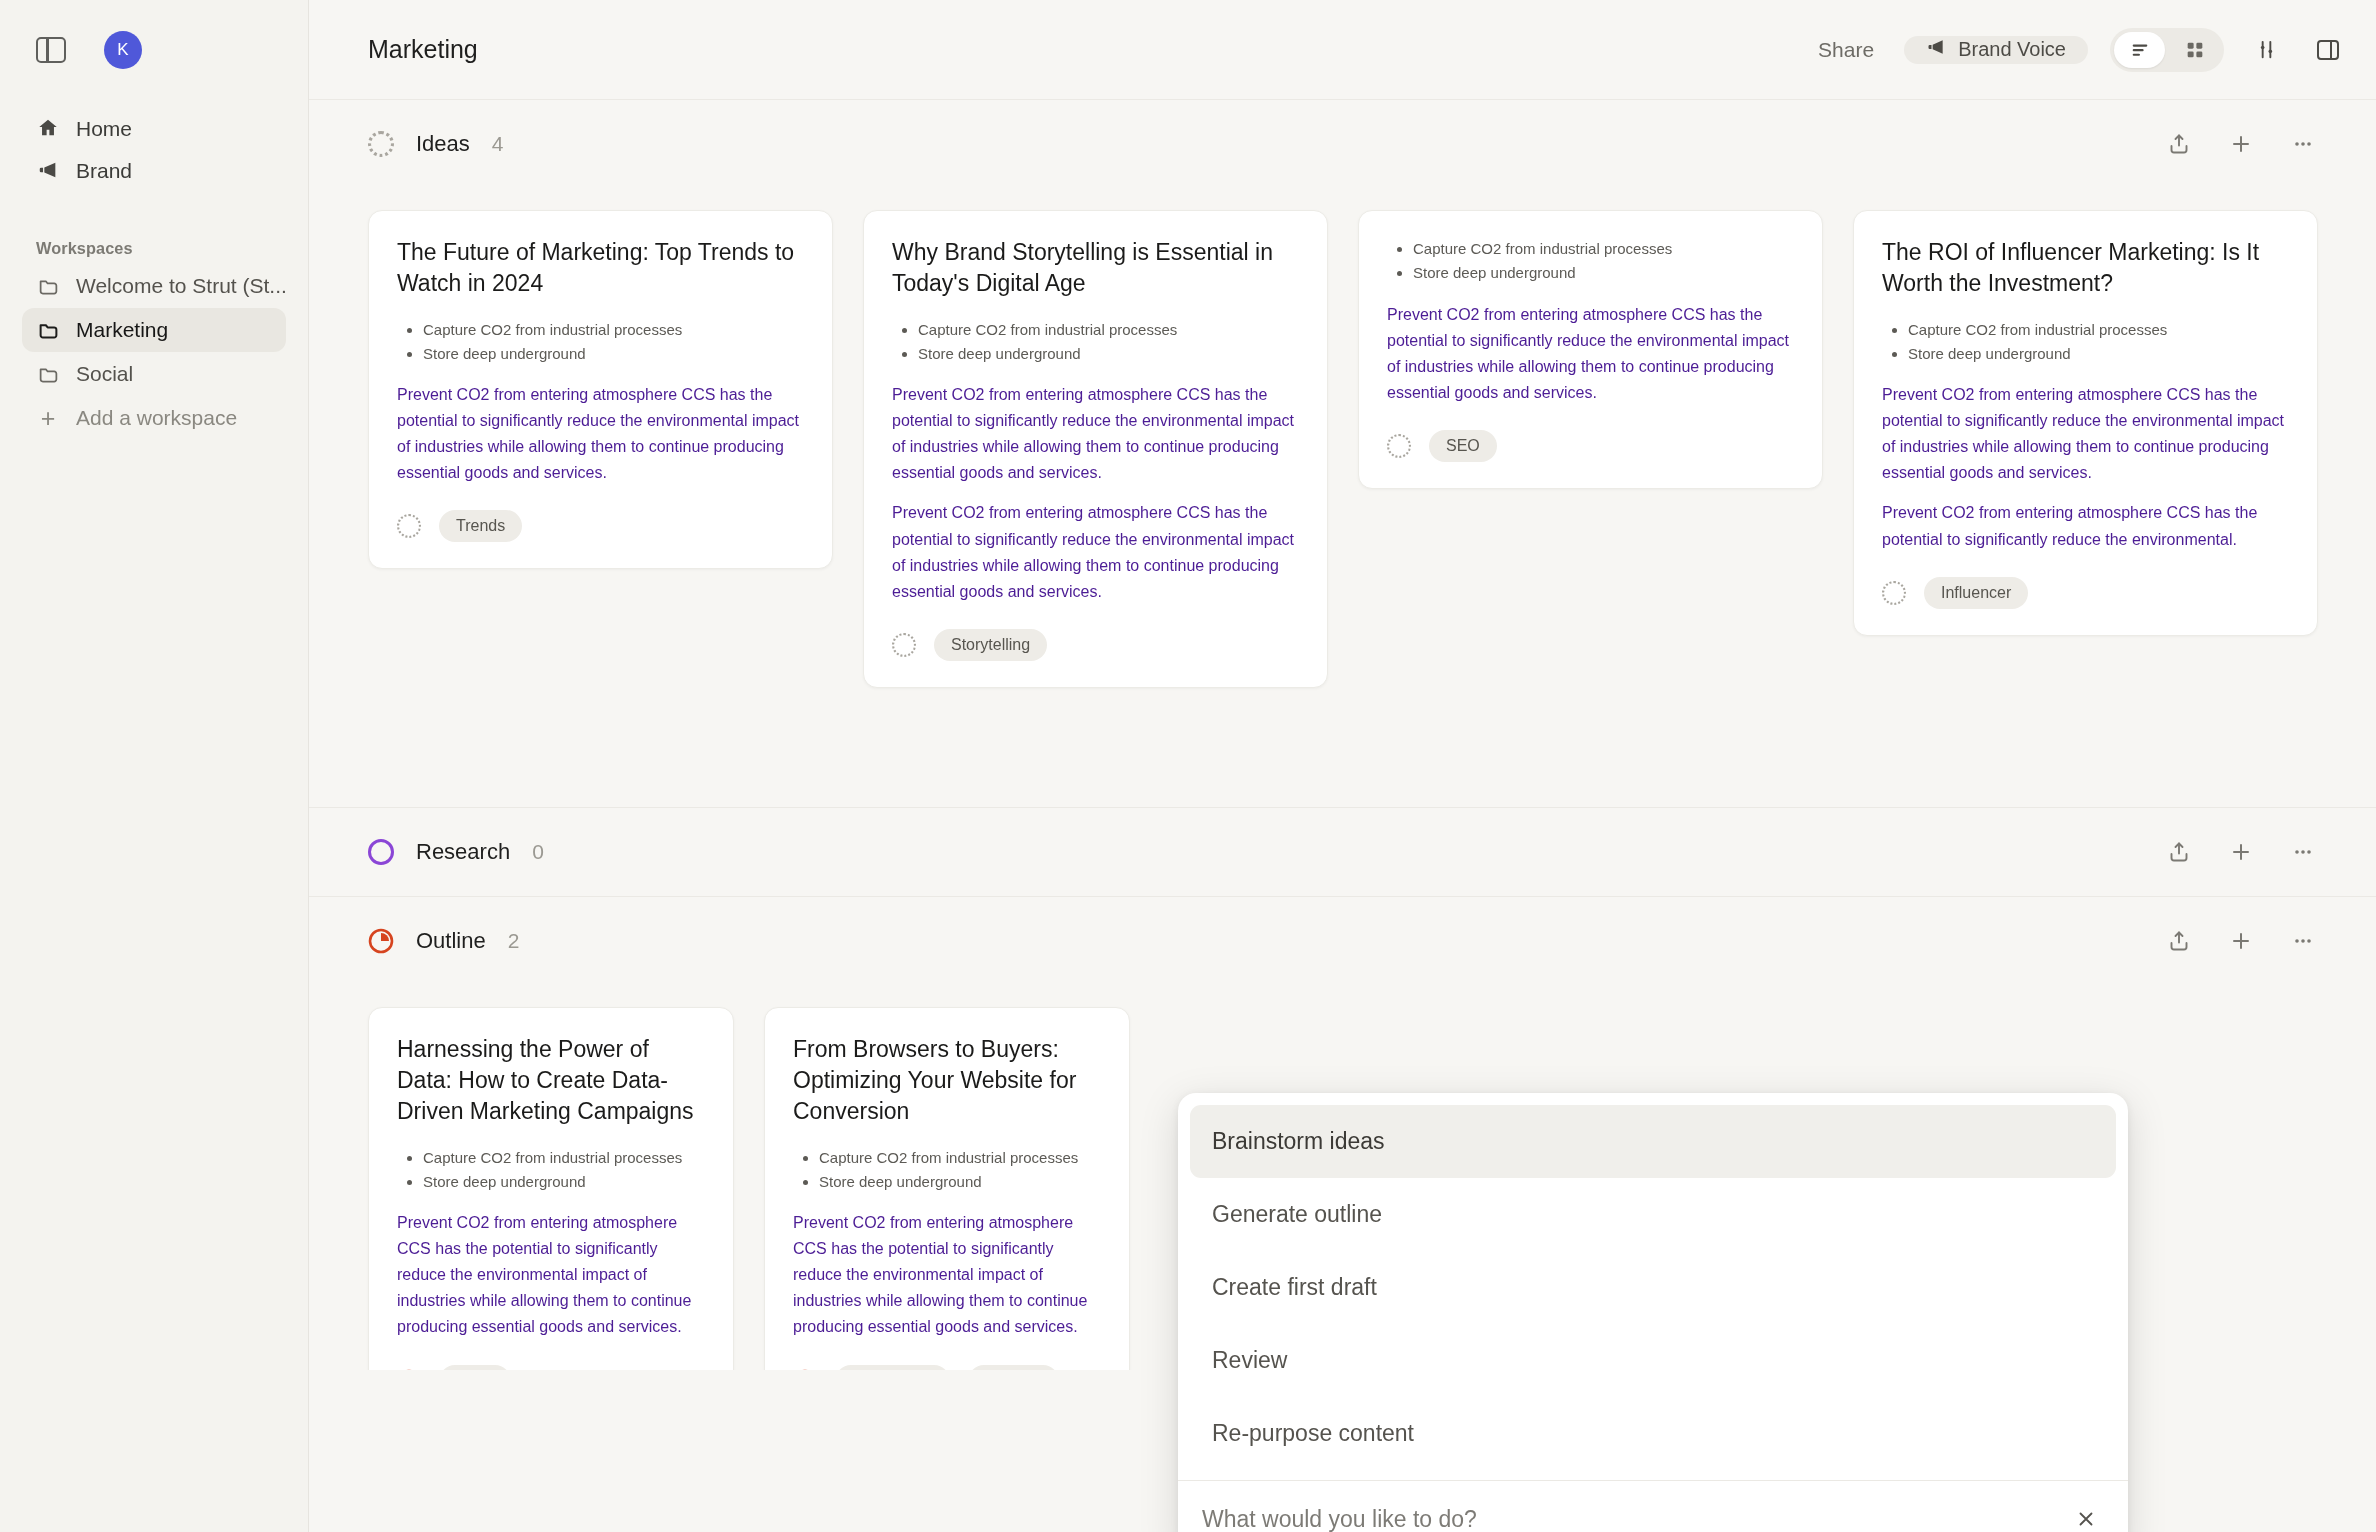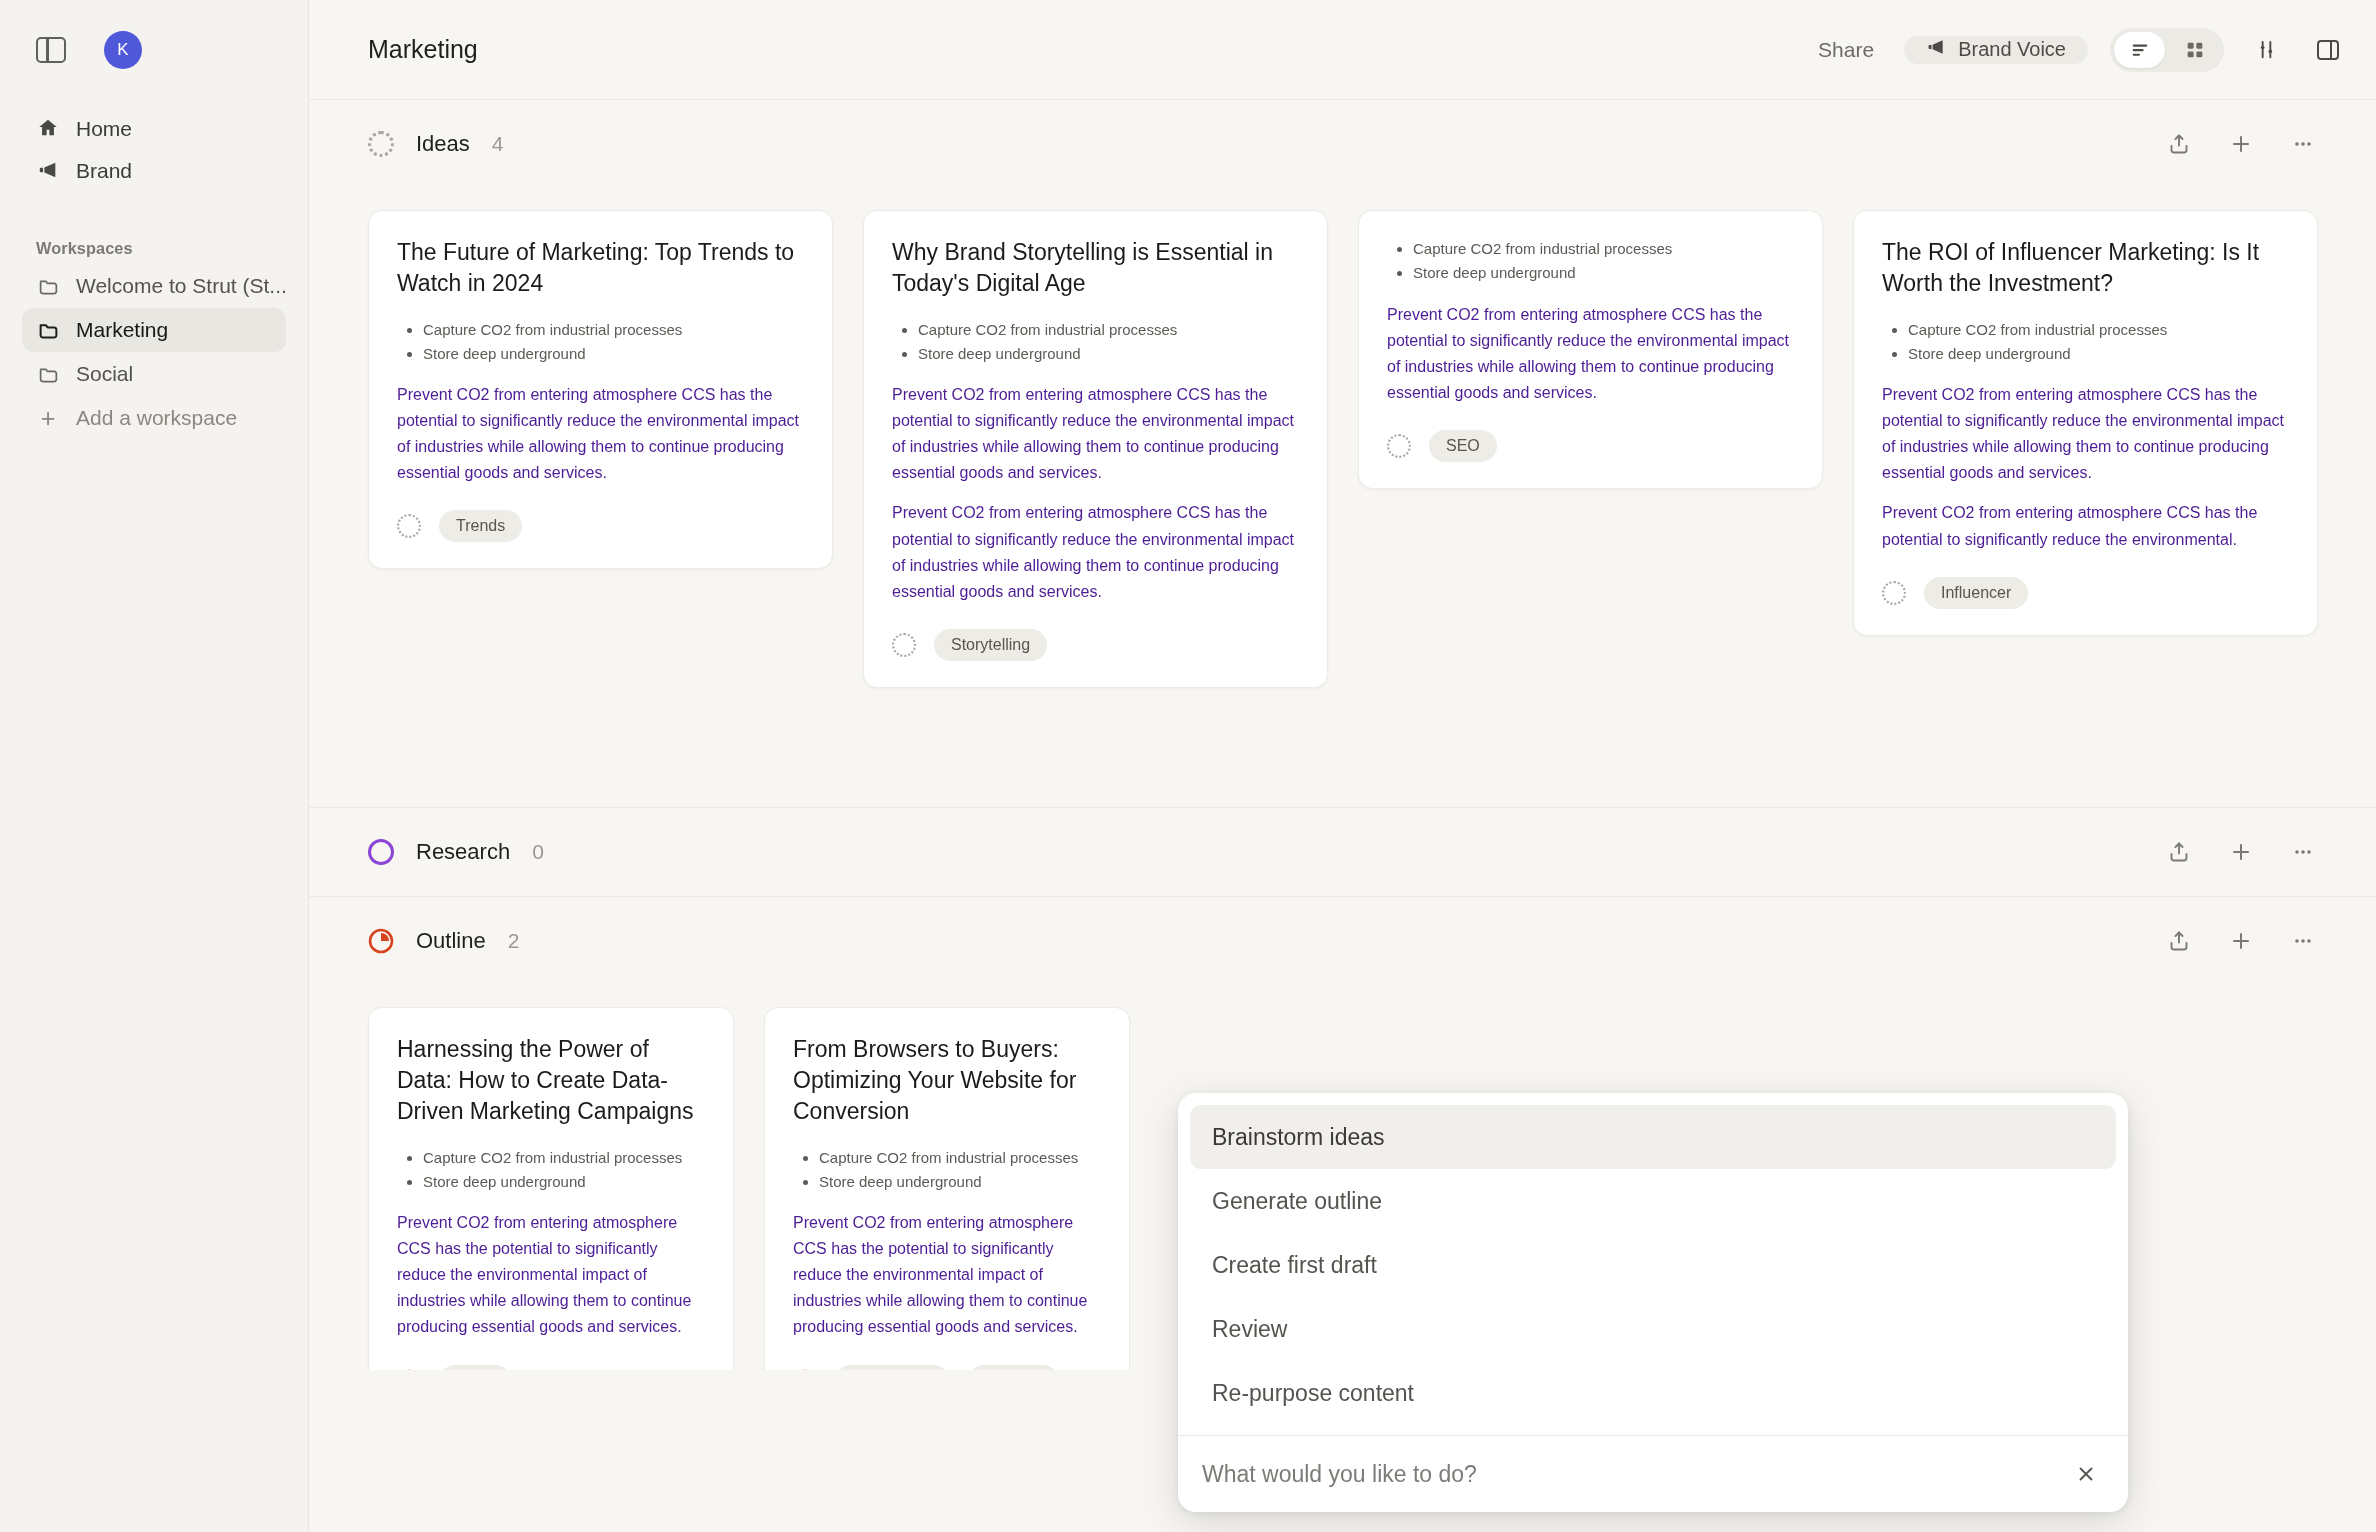--- a/index.html
+++ b/index.html
@@ -124,21 +124,21 @@
   
   .overlay-popup {
     position: absolute; left: 869px; top: 1093px;
     width: 950px; background: #ffffff;
     border-radius: 18px;
     box-shadow: 0 10px 40px rgba(0,0,0,.13), 0 2px 8px rgba(0,0,0,.07);
     overflow: hidden;
   }
   .popup-list { padding: 12px 12px 10px 12px; }
   .popup-item {
-    height: 64px; display: flex; align-items: center;
+    height: 73px; display: flex; align-items: center;
     padding: 16px 22px; border-radius: 11px;
     font-size: 23px; color: #55534e; cursor: pointer;
   }
   .popup-item.hl { background: #f0efeb; color: #3c3a36; }
   .popup-foot {
     border-top: 1px solid #ebe9e4;
     height: 77px; display: flex; align-items: center;
     padding: 0 24px 0 24px;
   }
   .popup-input {

